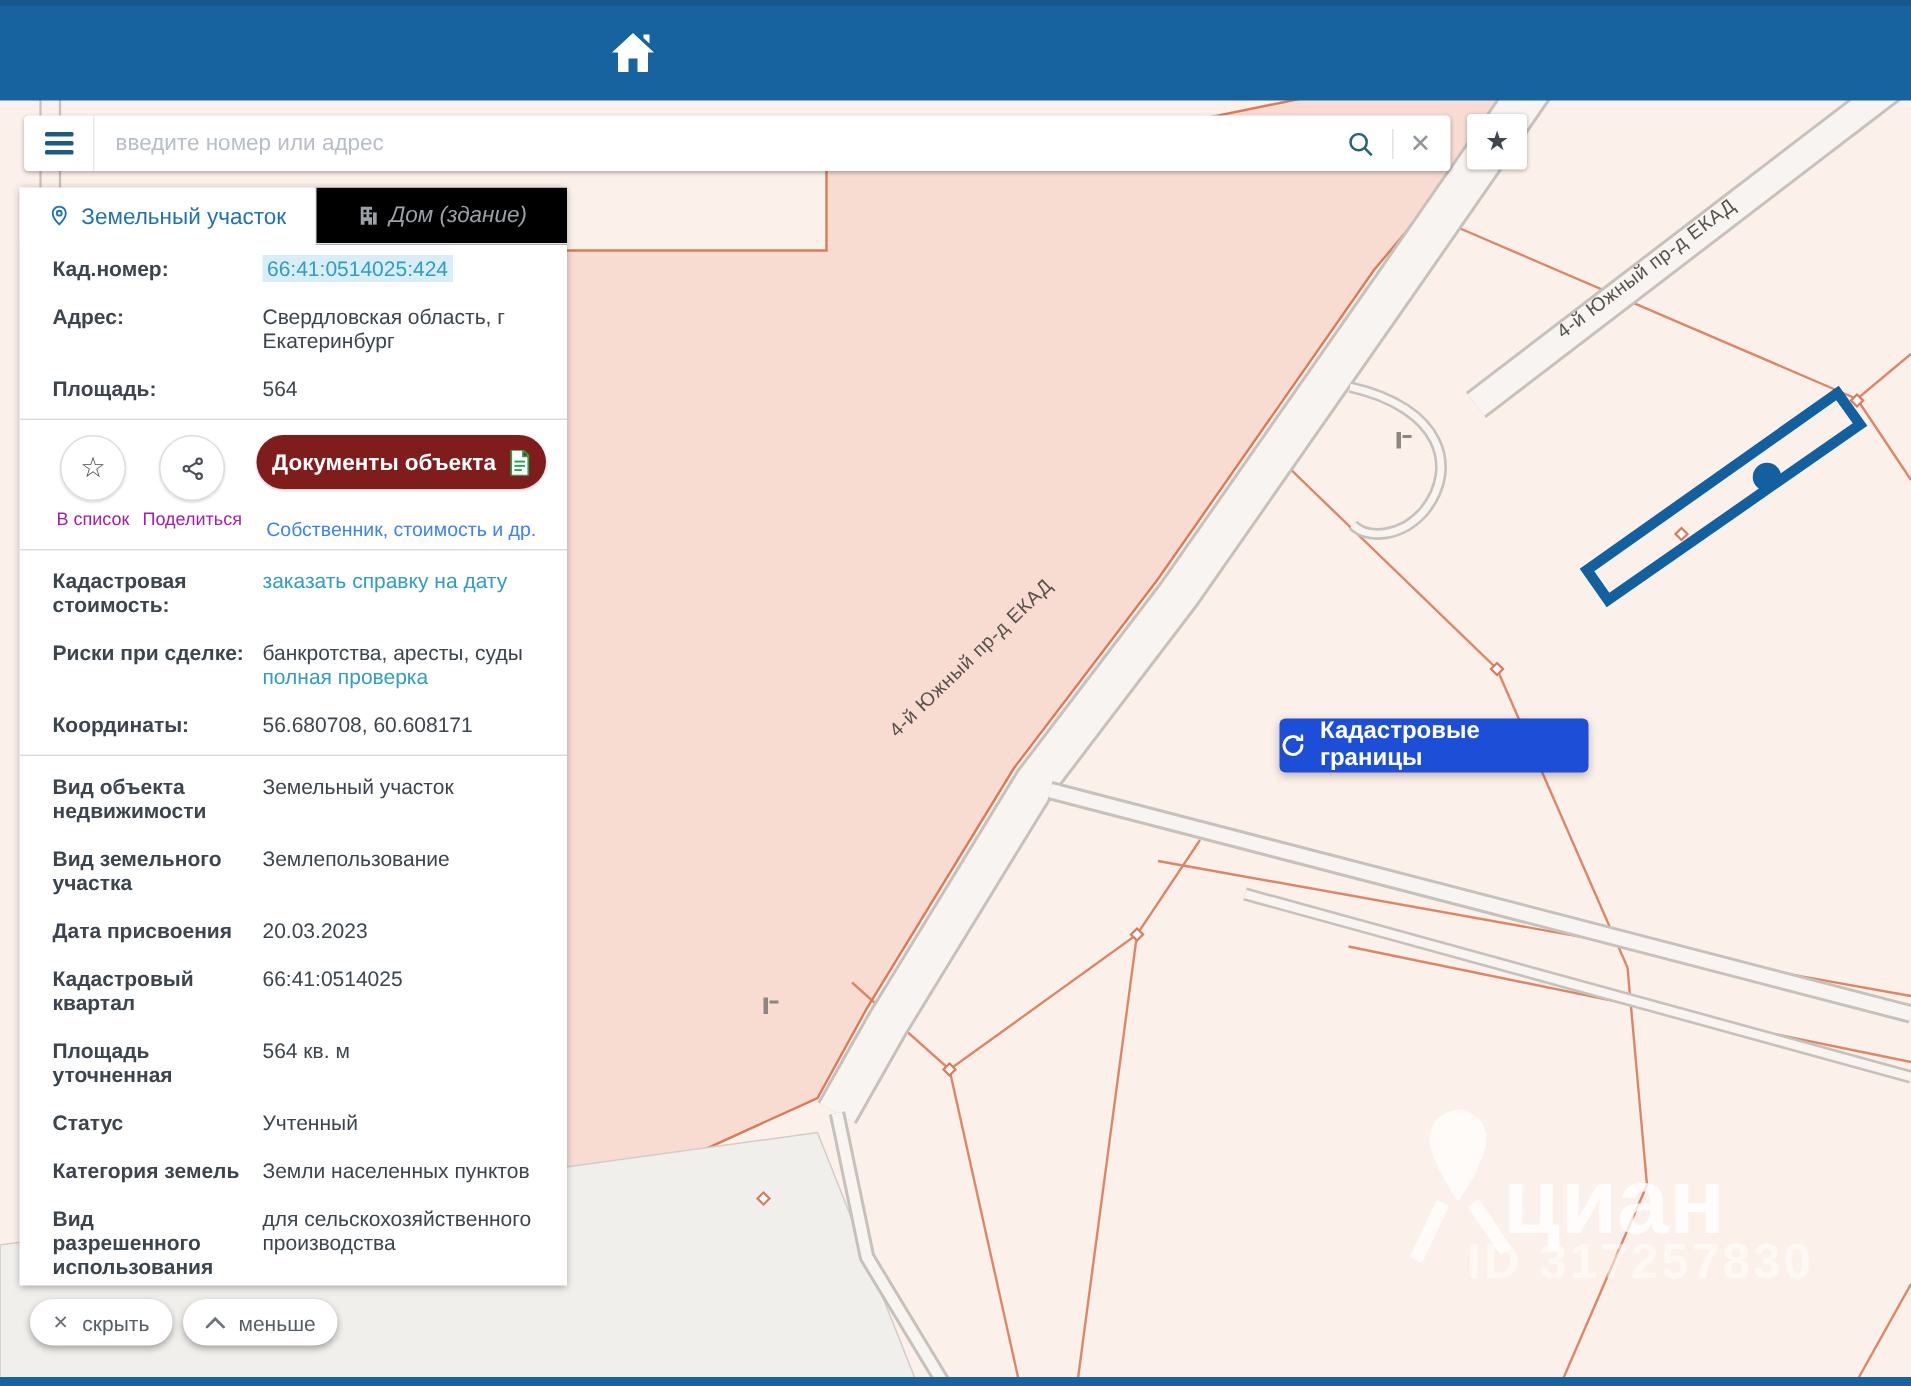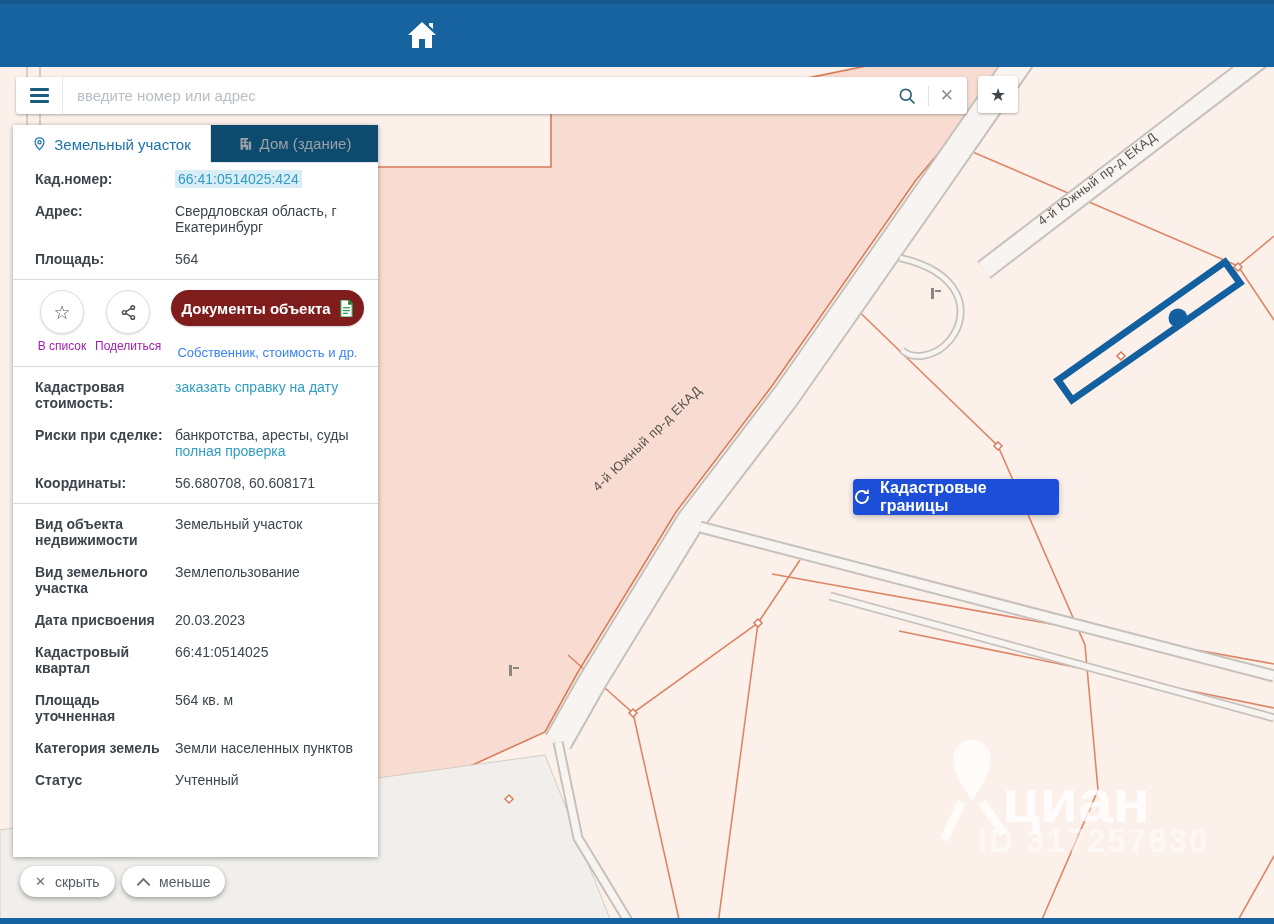--- a/index.html
+++ b/index.html
@@ -26,21 +26,21 @@
   .close-x{font-size:17px;color:#8f959b;cursor:pointer;line-height:1;}
   .star-btn{left:978px;top:76px;width:40px;height:37px;background:#fff;border-radius:3px;
             box-shadow:0 1px 3px rgba(0,0,0,.30);display:flex;align-items:center;justify-content:center;
             font-size:18px;color:#40464d;cursor:pointer;}
 
   
   .panel{left:13px;top:125px;width:365px;height:732px;background:#fff;box-shadow:0 1px 5px rgba(0,0,0,.35);overflow:hidden;}
   .tabs{display:flex;height:38px;}
   .tab{display:flex;align-items:center;justify-content:center;gap:7px;font-size:15px;cursor:pointer;}
   .tab-active{width:197px;color:#1e73ad;background:#fff;}
-  .tab-inactive{flex:1;background:#0c4a6e;color:#9aa1a8;border-left:1px solid #e2e5e7;border-bottom:1px solid #e2e5e7;}
+  .tab-inactive{flex:1;background:#000000;color:#9aa1a8;border-left:1px solid #e2e5e7;border-bottom:1px solid #e2e5e7;font-style:italic;}
   .rows{font-size:14px;color:#3c454d;}
   .row{display:flex;padding:8px 12px 8px 22px;line-height:16px;}
   .row .lbl{width:128px;flex:none;font-weight:bold;padding-right:12px;}
   .row .val{flex:1;}
   .lnk{color:#2f9ec2;cursor:pointer;}
   .hl{background:#d8edf5;padding:1px 3px;}
   .divider{height:1px;background:#d9dcde;margin:4px 0;}
 
   .actions{display:flex;padding:6px 14px 2px 16px;align-items:flex-start;}
   .act{width:66px;text-align:center;cursor:pointer;}
@@ -271,26 +271,30 @@
         </div>
       <div class="row">
           <div class="lbl">Кадастровый квартал</div>
         <div class="val">66:41:0514025</div>
         </div>
       <div class="row">
           <div class="lbl">Площадь уточненная</div>
         <div class="val">564 кв. м</div>
         </div>
       <div class="row">
+          <div class="lbl">Статус</div>
+        <div class="val">Учтенный</div>
+        </div>
+      <div class="row">
           <div class="lbl">Категория земель</div>
         <div class="val">Земли населенных пунктов</div>
         </div>
       <div class="row">
-          <div class="lbl">Статус</div>
-        <div class="val">Учтенный</div>
+          <div class="lbl">Вид разрешенного использования</div>
+        <div class="val">для сельскохозяйственного производства</div>
         </div>
       <div class="row">
         </div>
     </div>
   </div>
 
   <div class="pill" style="left:20px;">
     <span class="ic">✕</span>
     <span>скрыть</span>
   </div>

